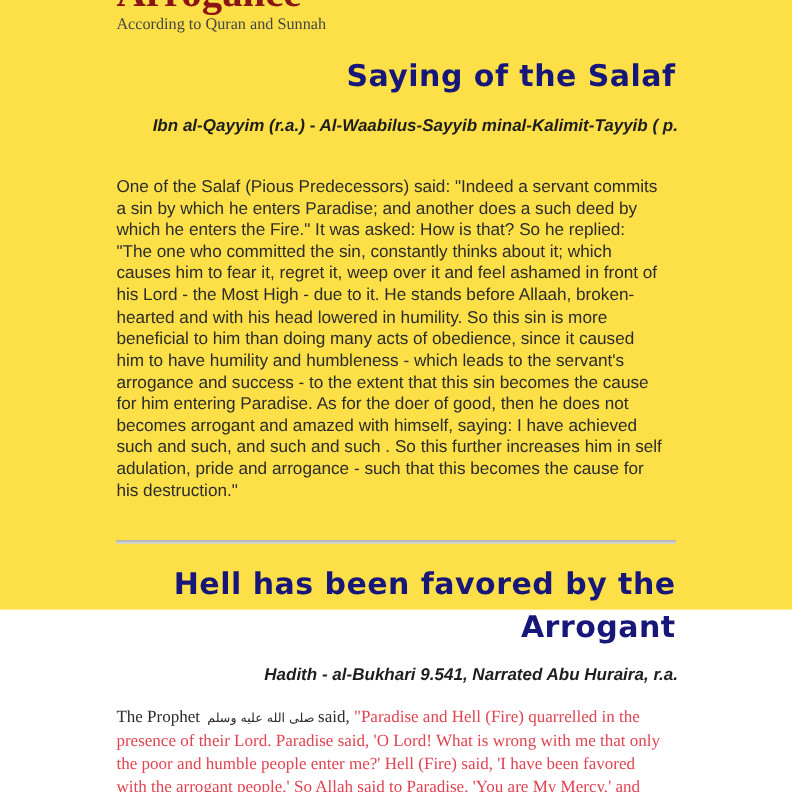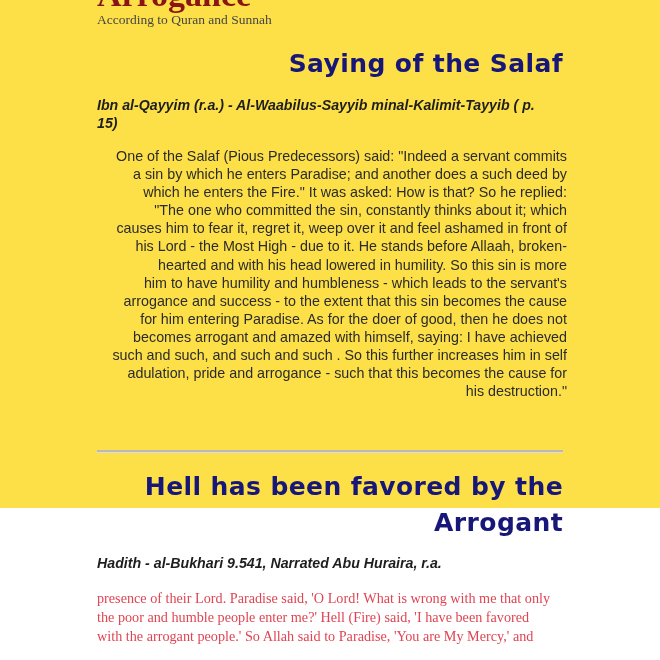--- a/index.html
+++ b/index.html
@@ -56,34 +56,34 @@
   .source-line {
     position: absolute;
     left: 97px;
     width: 468px;
     font-family: "Liberation Sans", "DejaVu Sans", sans-serif;
     font-style: italic;
     font-weight: bold;
     font-size: 14.2px;
     line-height: 18px;
     color: #1e1e1e;
+    text-align: right;
   }
   .src1 { top: 96px; }
   .src2 { top: 554px; }
   .body-text {
     position: absolute;
     left: 97px;
     top: 147px;
     width: 470px;
     font-family: "Liberation Sans", "DejaVu Sans", sans-serif;
     font-size: 14.3px;
     line-height: 18.1px;
     color: #2b2b2b;
     margin: 0;
-    text-align: right;
   }
   .body-text .ln { display: block; white-space: nowrap; }
   .divider {
     position: absolute;
     left: 97px;
     top: 450px;
     width: 466px;
     height: 2px;
     background: #b9b9b9;
     border-bottom: 1px solid #dcdcdc;
@@ -115,48 +115,49 @@
 
 <div class="page">
 
   <h1 class="doc-title">Arrogance</h1>
   <div class="doc-subtitle">According to Quran and Sunnah</div>
 
   <h2 class="section-heading h1">Saying of the Salaf</h2>
 
   <div class="source-line src1">
     <span style="display:block">Ibn al-Qayyim (r.a.) - Al-Waabilus-Sayyib minal-Kalimit-Tayyib ( p.</span>
-    <span style="display:block">15)</span>
   </div>
 
   <div class="body-text">
     <span class="ln">One of the Salaf (Pious Predecessors) said: "Indeed a servant commits</span>
     <span class="ln">a sin by which he enters Paradise; and another does a such deed by</span>
     <span class="ln">which he enters the Fire." It was asked: How is that? So he replied:</span>
     <span class="ln">"The one who committed the sin, constantly thinks about it; which</span>
     <span class="ln">causes him to fear it, regret it, weep over it and feel ashamed in front of</span>
     <span class="ln">his Lord - the Most High - due to it. He stands before Allaah, broken-</span>
     <span class="ln">hearted and with his head lowered in humility. So this sin is more</span>
+    <span class="ln">beneficial to him than doing many acts of obedience, since it caused</span>
     <span class="ln">him to have humility and humbleness - which leads to the servant's</span>
     <span class="ln">arrogance and success - to the extent that this sin becomes the cause</span>
     <span class="ln">for him entering Paradise. As for the doer of good, then he does not</span>
     <span class="ln">becomes arrogant and amazed with himself, saying: I have achieved</span>
     <span class="ln">such and such, and such and such . So this further increases him in self</span>
     <span class="ln">adulation, pride and arrogance - such that this becomes the cause for</span>
     <span class="ln">his destruction."</span>
   </div>
 
   <div class="divider"></div>
 
   <h2 class="section-heading h2">
     <span style="display:block">Hell has been favored by the</span>
     <span style="display:block">Arrogant</span>
   </h2>
 
   <div class="source-line src2">Hadith - al-Bukhari 9.541, Narrated  Abu Huraira, r.a.</div>
 
   <div class="hadith">
+    <span class="ln"><span class="plain">The Prophet</span><span class="arabic">صلى الله عليه وسلم</span><span class="plain">said,</span> <span>"Paradise and Hell (Fire) quarrelled in the</span></span>
     <span class="ln">presence of their Lord. Paradise said, 'O Lord! What is wrong with me that only</span>
     <span class="ln">the poor and humble people enter me?' Hell (Fire) said, 'I have been favored</span>
     <span class="ln">with the arrogant people.' So Allah said to Paradise, 'You are My Mercy,' and</span>
   </div>
 
 </div>
 
 </body></html>

